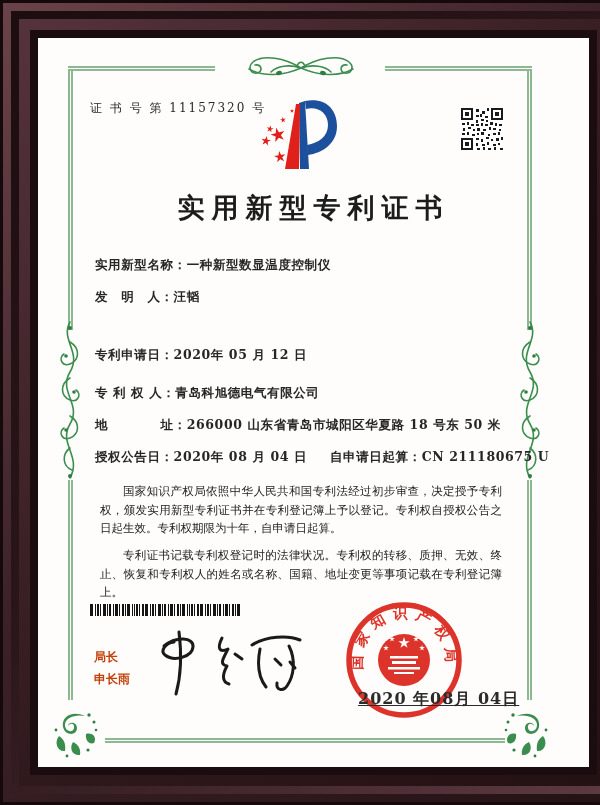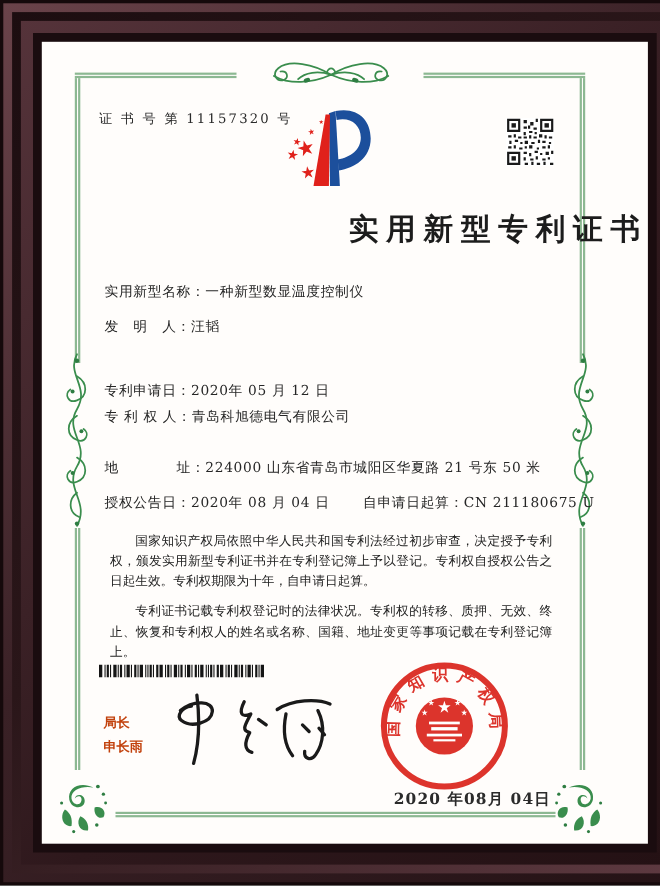--- a/index.html
+++ b/index.html
@@ -16,38 +16,38 @@
   .gl{position:absolute;}
   .h-line{height:1px;border-top:2px solid #8cb892;border-bottom:2px solid #8cb892;padding-top:2px;box-sizing:content-box;}
   .h-line{height:0;padding:0;border:0;border-top:2px solid #8cb892;box-shadow:0 3px 0 #8cb892;}
   .v-line{width:0;border-left:2px solid #8cb892;box-shadow:3px 0 0 #8cb892;}
   
   .orn{position:absolute;}
   
   .cert-no{position:absolute;left:52px;top:62px;font-size:12px;letter-spacing:2px;color:#2a2a2a;white-space:nowrap;}
   .logo{position:absolute;left:214px;top:50px;}
   .qr{position:absolute;left:422px;top:69px;}
-  .doc-title{position:absolute;left:0;top:152px;width:100%;text-align:right;font-size:27px;font-weight:700;
+  .doc-title{position:absolute;left:0;top:152px;width:100%;text-align:center;font-size:27px;font-weight:700;
              letter-spacing:7px;color:#1c1c1c;white-space:nowrap;}
   
-  .frow{position:absolute;left:57px;font-size:12.5px;font-weight:400;color:#262626;white-space:nowrap;letter-spacing:0.6px;}
-  .r0{top:219px}.r1{top:251px}.r2{top:283px}.r3{top:309px}.r4{top:333px}.r5{top:379px}.r6{top:411px}
+  .frow{position:absolute;left:57px;font-size:12.5px;font-weight:700;color:#262626;white-space:nowrap;letter-spacing:0.6px;}
+  .r0{top:219px}.r1{top:251px}.r2{top:283px}.r3{top:309px}.r4{top:347px}.r5{top:379px}.r6{top:411px}
   .grant-right{position:absolute;left:235px;top:0;}
   
   .body-text{position:absolute;left:54px;top:436px;width:418px;font-size:11.5px;line-height:1.62;
              color:#222;text-align:justify;}
   .body-text p{margin:8px;text-indent:2em;}
   
   .barcode{position:absolute;left:52px;top:566px;}
   .director{position:absolute;left:56px;top:608px;font-family:"Liberation Sans","DejaVu Sans",sans-serif;
             font-weight:700;font-size:12px;color:#c2410c;line-height:22px;}
   .signature{position:absolute;left:100px;top:586px;}
   .seal{position:absolute;left:304px;top:560px;}
-  .seal-date{position:absolute;left:320px;top:680px;font-size:14px;font-weight:700;letter-spacing:1px;
-             color:#2b2b2b;white-space:nowrap;}
+  .seal-date{position:absolute;left:320px;top:651px;font-size:16px;font-weight:700;letter-spacing:1px;
+             color:#2b2b2b;white-space:nowrap;text-decoration:underline;}
 </style>
 </head>
 <body>
 
 <div class="stage">
   <div class="f1"></div>
   <div class="f2"></div>
   <div class="f3"></div>
   <div class="f4"></div>
   <div class="f5"></div>
@@ -184,21 +184,21 @@
     <div class="frow r1">
       <span>发　明　人：</span><span>汪韬</span>
     </div>
     <div class="frow r3">
       <span>专利申请日：</span><span>2020年 05 月 12 日</span>
     </div>
     <div class="frow r4">
       <span>专 利 权 人：</span><span>青岛科旭德电气有限公司</span>
     </div>
     <div class="frow r5">
-      <span>地　　　　址：</span><span>224000 山东省青岛市城阳区华夏路 21 号东 50 米</span>
+      <span>地　　　　址：</span><span>266000 山东省青岛市城阳区华夏路 18 号东 50 米</span>
     </div>
     <div class="frow r6">
       <span>授权公告日：</span><span>2020年 08 月 04 日</span>
       <span class="grant-right">
         <span>自申请日起算：</span><span>CN 211180675 U</span>
       </span>
     </div>
 
     <div class="body-text">
       <p>国家知识产权局依照中华人民共和国专利法经过初步审查，决定授予专利权，颁发实用新型专利证书并在专利登记簿上予以登记。专利权自授权公告之日起生效。专利权期限为十年，自申请日起算。</p>

